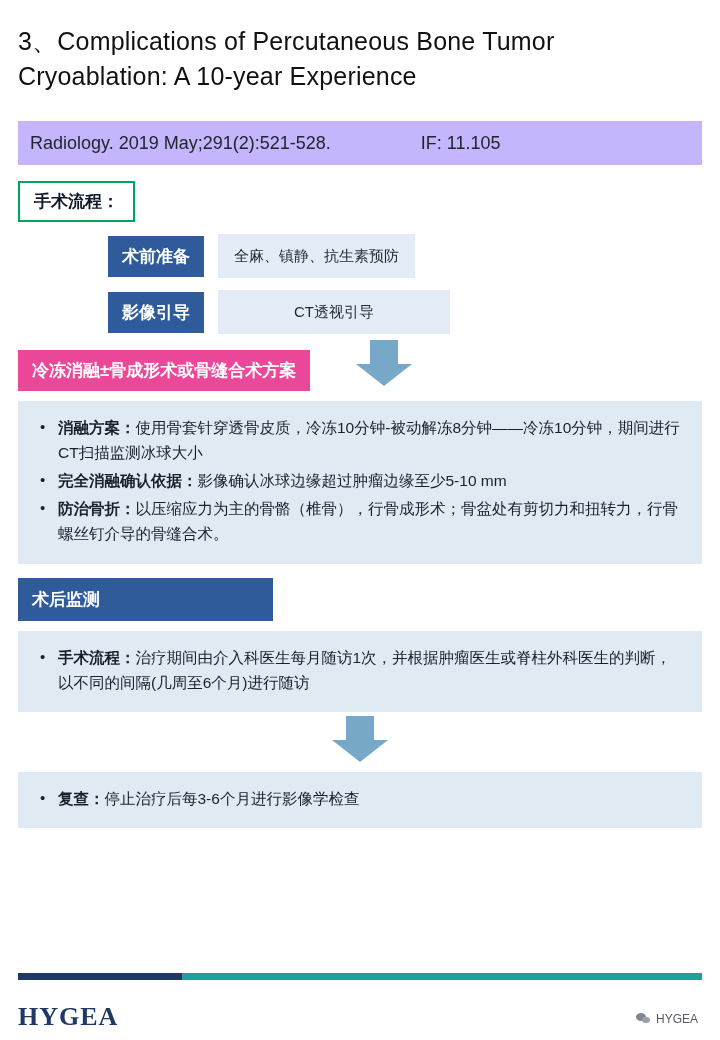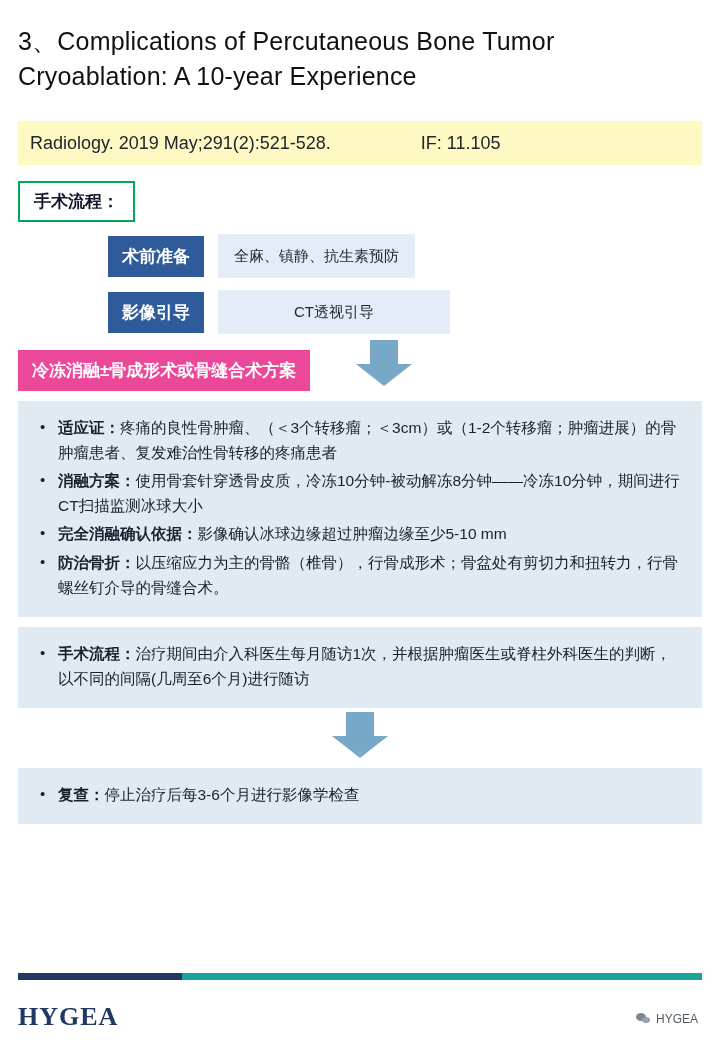--- a/index.html
+++ b/index.html
@@ -25,21 +25,21 @@
   .title {
     margin: 24px 0 0 0;
     font-size: 25px;
     line-height: 1.38;
     font-weight: 400;
     letter-spacing: 0.2px;
     color: #111111;
   }
   .journal-bar {
     margin-top: 28px;
-    background: #fef9c3;
+    background: #c4b5fd;
     height: 44px;
     display: flex;
     align-items: center;
     padding: 0 12px;
     box-sizing: border-box;
   }
   .journal-bar .cite {
     font-size: 18px;
     color: #20262e;
   }
@@ -254,27 +254,27 @@
   <div class="bar-row">
     <div class="teal-bar">冷冻消融±骨成形术或骨缝合术方案</div>
     <div class="arrow">
       <div class="shaft"></div>
       <div class="head"></div>
     </div>
   </div>
 
   <div class="content-box">
     <ul class="bullets">
-      <li><b>适应证：</b><span>疼痛的良性骨肿瘤、（＜3个转移瘤；＜3cm）或（1-2个转移瘤；肿瘤进展）的骨肿瘤患者、复发难治性骨转移的疼痛患者</span></li>
       <li><b>消融方案：</b><span>使用骨套针穿透骨皮质，冷冻10分钟-被动解冻8分钟——冷冻10分钟，期间进行CT扫描监测冰球大小</span></li>
       <li><b>完全消融确认依据：</b><span>影像确认冰球边缘超过肿瘤边缘至少5-10 mm</span></li>
       <li><b>防治骨折：</b><span>以压缩应力为主的骨骼（椎骨），行骨成形术；骨盆处有剪切力和扭转力，行骨螺丝钉介导的骨缝合术。</span></li>
     </ul>
   </div>
 
+  <div class="post-bar">术后监测</div>
 
   <div class="content-box">
     <ul class="bullets">
       <li><b>手术流程：</b><span>治疗期间由介入科医生每月随访1次，并根据肿瘤医生或脊柱外科医生的判断，以不同的间隔(几周至6个月)进行随访</span></li>
     </ul>
   </div>
 
   <div class="arrow center">
     <div class="shaft"></div>
     <div class="head"></div>

